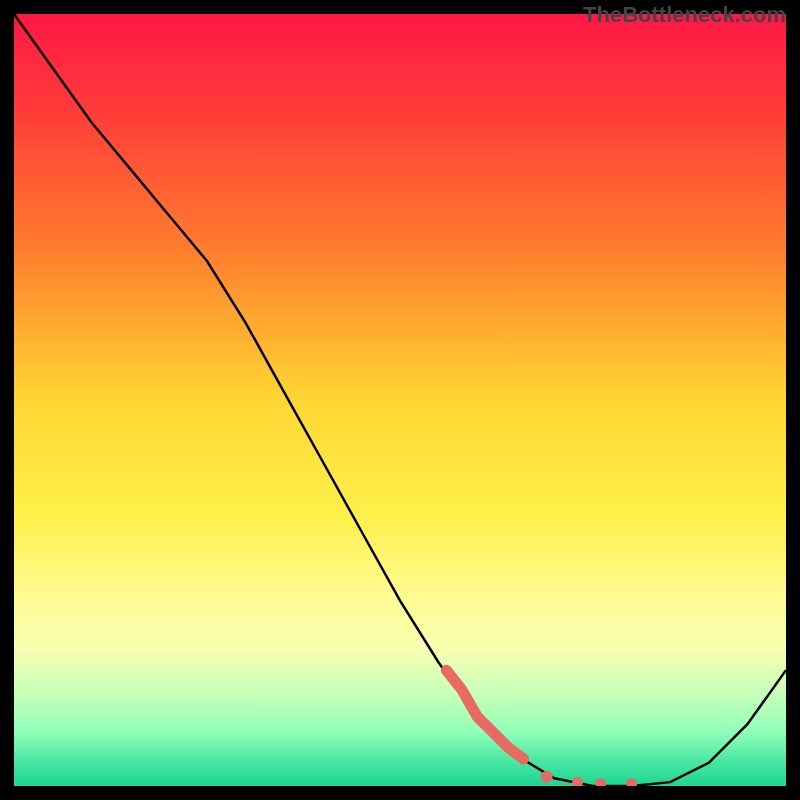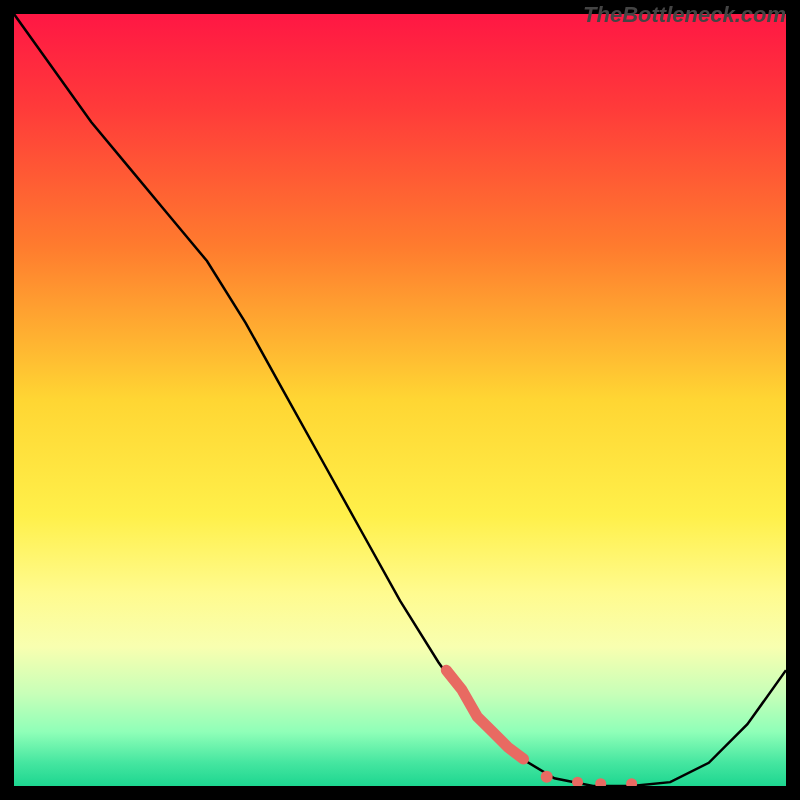--- a/index.html
+++ b/index.html
@@ -9,21 +9,20 @@
     height: 800px;
     background: #000;
     font-family: Arial, sans-serif;
     overflow: hidden;
   }
   .chart-container {
     position: relative;
     width: 800px;
     height: 792px;
     background: #000;
-    font-style: italic;
   }
   .plot-area {
     position: absolute;
     left: 14px;
     top: 14px;
     width: 772px;
     height: 772px;
   }
   .watermark {
     position: absolute;

